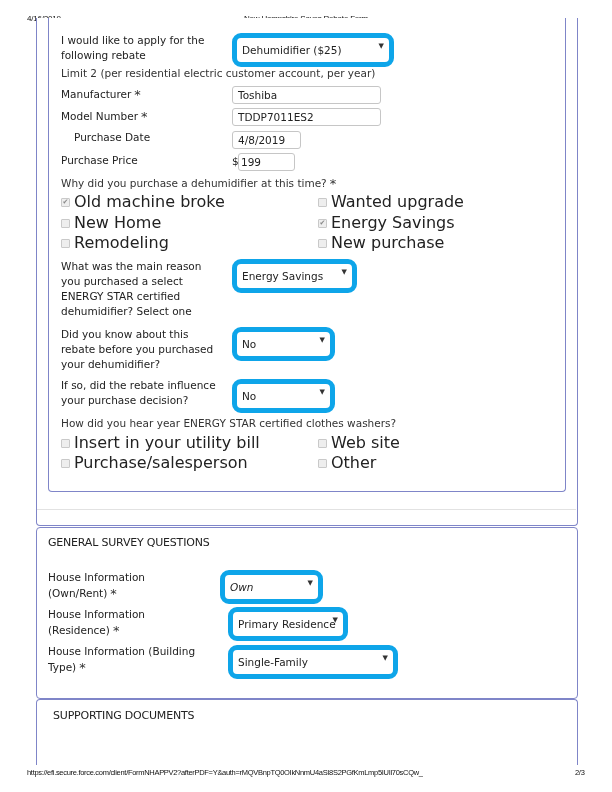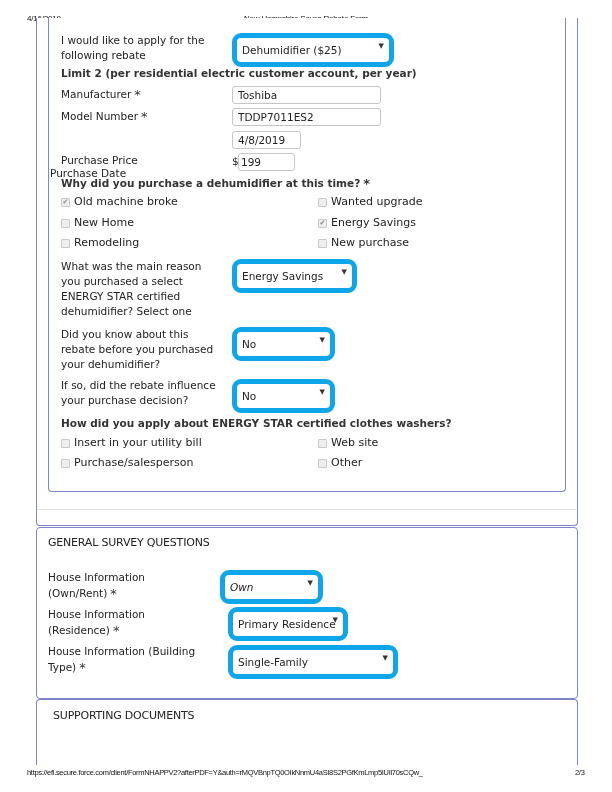--- a/index.html
+++ b/index.html
@@ -16,39 +16,39 @@
   .hdr-title { left: 0; width: 612px; text-align: center; }
   .ftr { position: absolute; top: 768px; font-family: "Liberation Sans", sans-serif; font-size: 7.5px; color: #111; letter-spacing: -0.3px; }
   .ftr-url { left: 27px; }
   .ftr-page { left: 575px; }
   .panel {
     position: absolute; border: 1px solid #7f85c8; border-radius: 4px; background: #fff;
   }
   .lbl {
     position: absolute; font-size: 10.5px; color: #222; line-height: 15px;
   }
-  .lbl.b { font-weight: bold; font-size: 10.5px; color: #333; }
+  .lbl.b { font-weight: normal; font-size: 10.5px; color: #333; }
   .req { font-size: 13px; color: #333; margin-left: 3px; position: relative; top: 1px; }
 
   .inp {
     position: absolute; height: 16px; border: 1px solid #c6c6c6; border-radius: 3px;
     font-size: 10.5px; line-height: 16px; padding: 0 5px; box-sizing: content-box; color: #222;
     background: #fff;
   }
   .sel {
     position: absolute; height: 16px; border: 5px solid #0ea5e9; border-radius: 9px;
     font-size: 10.5px; line-height: 16px; padding: 4px 5px; color: #222; background: #fff;
   }
   .sel .arrow { position: absolute; right: 5px; top: 0; font-size: 7px; color: #333; }
 
   .cb {
     position: absolute; width: 7px; height: 7px; border: 1px solid #c9c9c9;
     background: #eee; border-radius: 1px; font-size: 7px; line-height: 7px; text-align: center; color: #888;
   }
-  .cblbl { position: absolute; font-size: 11px; color: #222; line-height: 14px; }
+  .cblbl { position: absolute; font-size: 16px; color: #222; line-height: 14px; }
 
   .sec-title { position: absolute; font-size: 11px; color: #222; letter-spacing: -0.2px; }
   .divider { position: absolute; height: 1px; background: #e2e2e2; }
 </style>
 </head>
 <body>
 
 <div class="hdr hdr-date">4/16/2019</div>
 <div class="hdr hdr-title">New Hampshire Saves Rebate Form</div>
 
@@ -67,21 +67,21 @@
 <div class="lbl" style="left:61px; top:86px;">
   <span>Manufacturer</span><span class="req">*</span>
 </div>
 <div class="inp" style="left:232px; top:86px; width:137px;">Toshiba</div>
 
 <div class="lbl" style="left:61px; top:108px;">
   <span>Model Number</span><span class="req">*</span>
 </div>
 <div class="inp" style="left:232px; top:108px; width:137px;">TDDP7011ES2</div>
 
-<div class="lbl" style="left:50px; top:130px;margin-top:36px;">Purchase Date</div>
+<div class="lbl" style="left:74px; top:130px;">Purchase Date</div>
 <div class="inp" style="left:232px; top:131px; width:57px;">4/8/2019</div>
 
 <div class="lbl" style="left:61px; top:153px;">Purchase Price</div>
 <div class="lbl" style="left:232px; top:154px;">$</div>
 <div class="inp" style="left:238px; top:153px; width:48px; padding-left:2px;">199</div>
 
 <div class="lbl b" style="left:61px; top:175px; white-space:nowrap;">
   <span>Why did you purchase a dehumidifier at this time?</span><span class="req">*</span>
 </div>
 
@@ -111,21 +111,21 @@
   <span>No</span>
   <span class="arrow">▼</span>
 </div>
 
 <div class="lbl" style="left:61px; top:378px; width:160px;">If so, did the rebate influence your purchase decision?</div>
 <div class="sel" style="left:232px; top:379px; width:83px;">
   <span>No</span>
   <span class="arrow">▼</span>
 </div>
 
-<div class="lbl b" style="left:61px; top:416px; white-space:nowrap;">How did you apply about ENERGY STAR certified clothes washers?</div>
+<div class="lbl b" style="left:61px; top:416px; white-space:nowrap;">How did you hear year ENERGY STAR certified clothes washers?</div>
 <div class="cb" style="left:61px; top:439px;"></div>
 <div class="cblbl" style="left:74px; top:436px;">Insert in your utility bill</div>
 <div class="cb" style="left:318px; top:439px;"></div>
 <div class="cblbl" style="left:331px; top:436px;">Web site</div>
 <div class="cb" style="left:61px; top:459px;"></div>
 <div class="cblbl" style="left:74px; top:456px;">Purchase/salesperson</div>
 <div class="cb" style="left:318px; top:459px;"></div>
 <div class="cblbl" style="left:331px; top:456px;">Other</div>
 
 <div class="panel" style="left:36px; top:527px; width:540px; height:170px;"></div>

